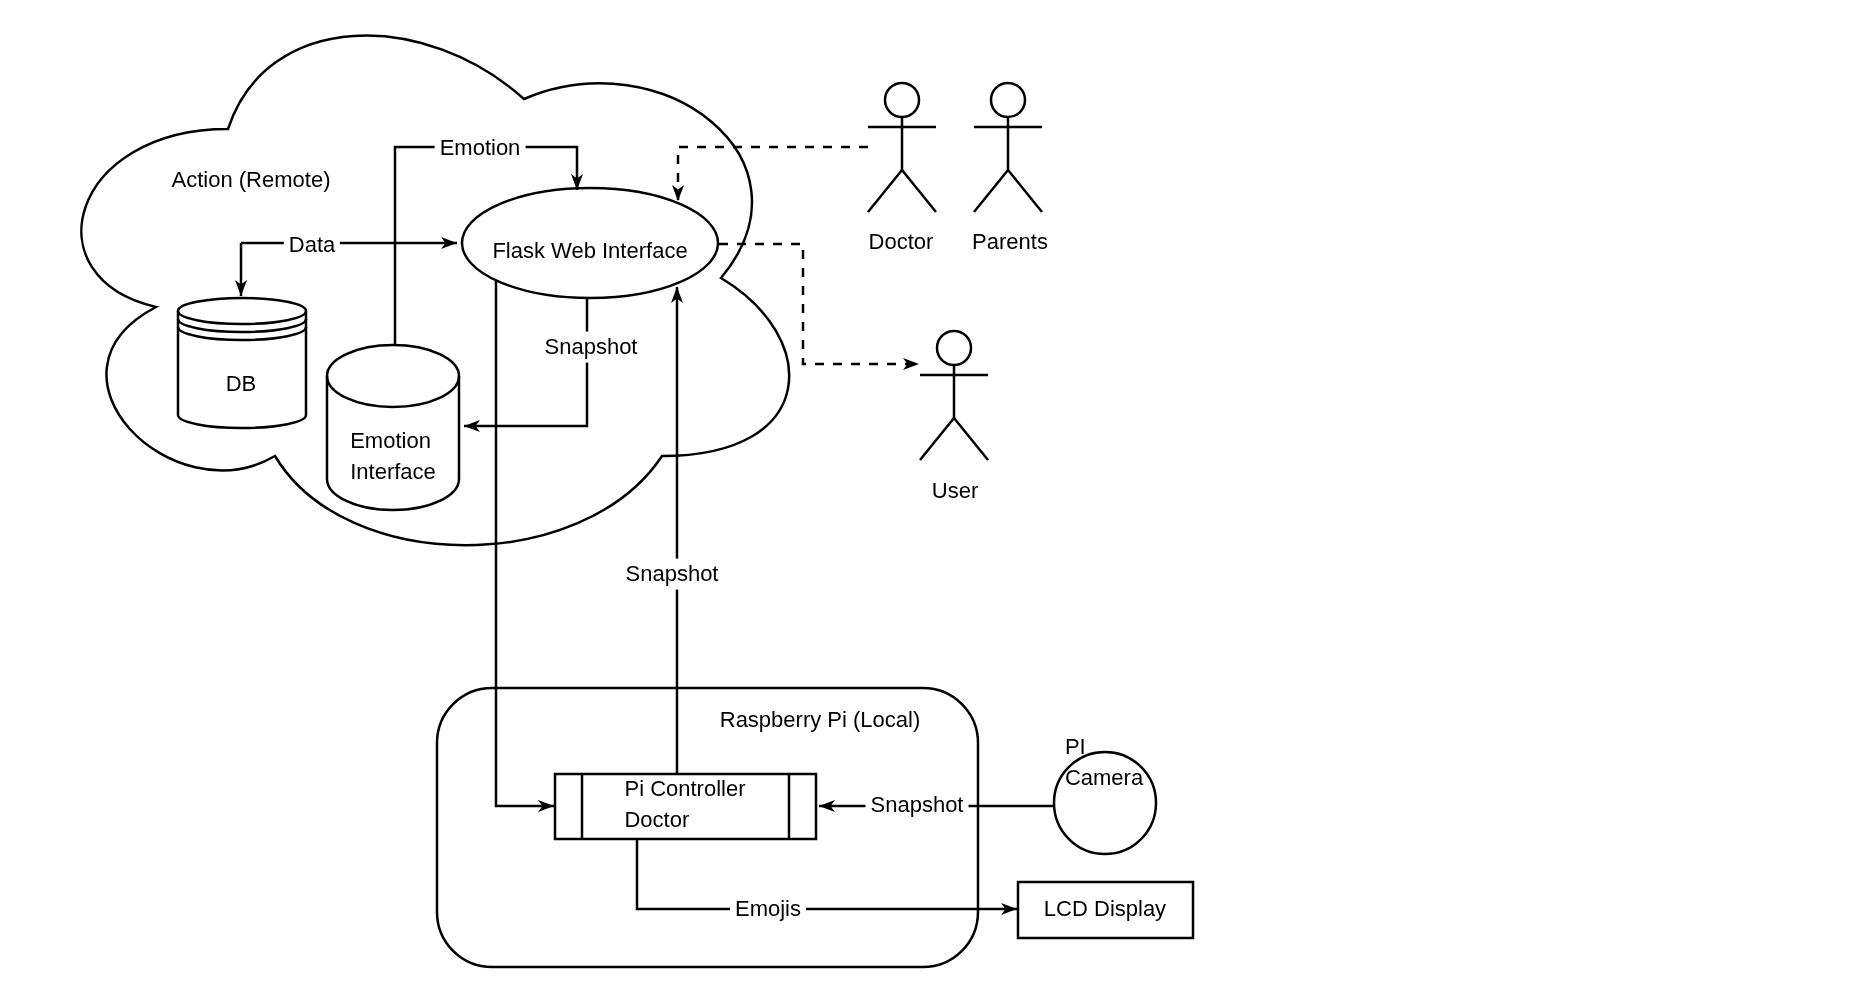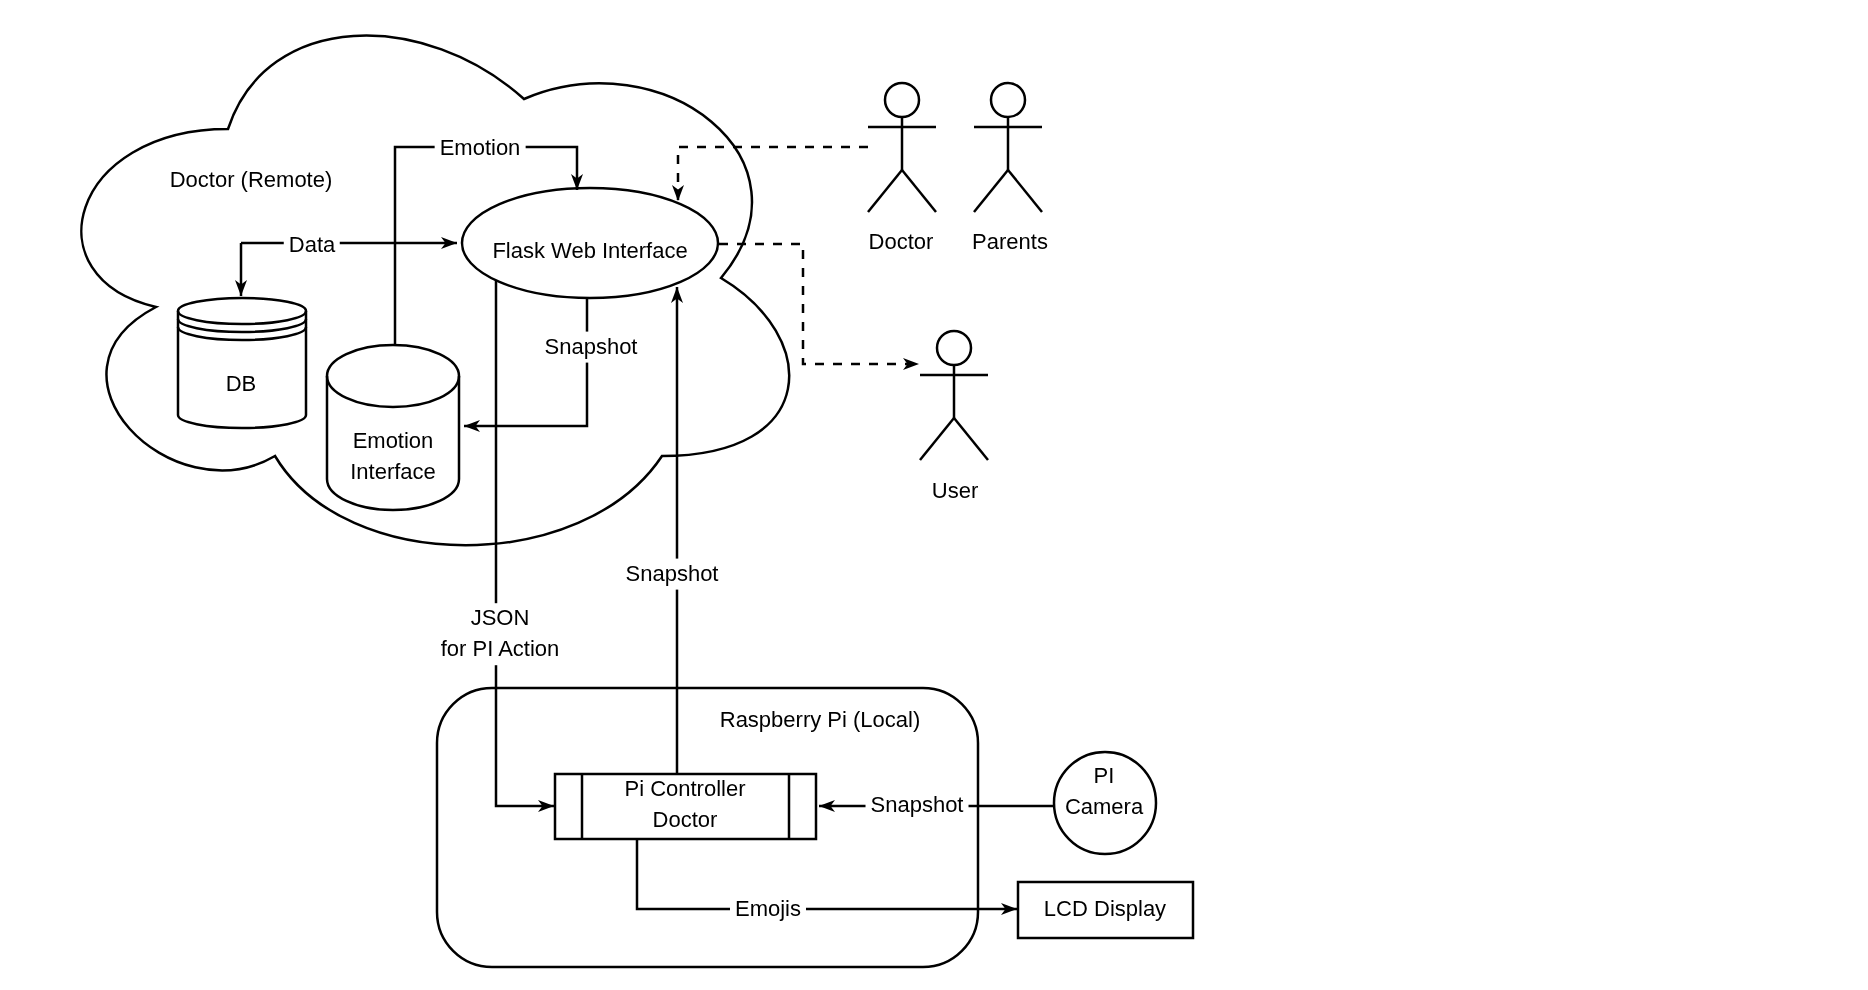--- a/index.html
+++ b/index.html
@@ -1,20 +1,20 @@
 <!DOCTYPE html>
 <html><head>
 <meta charset="utf-8">
 <style>
   html,body{margin:0;padding:0;background:#ffffff;}
   .canvas{position:relative;width:1868px;height:990px;background:#ffffff;overflow:hidden;
           font-family:"Liberation Sans",sans-serif;color:#000;}
   .canvas svg{position:absolute;left:0;top:0;}
   .lbl{position:absolute;transform:translate(-50%,-50%);font-size:22px;line-height:1.4;
-       text-align:center;white-space:nowrap;color:#000;}
+       text-align:left;white-space:nowrap;color:#000;}
   .lbl.bg{background:#ffffff;padding:0 5px;}
 </style>
 </head>
 <body>
 
 <div class="canvas">
 
   <svg width="1868" height="990" viewBox="0 0 1868 990">
     <defs>
       <marker id="arr" viewBox="0 0 20 16" refX="18" refY="8" markerWidth="20" markerHeight="16" markerUnits="userSpaceOnUse" orient="auto">
@@ -84,59 +84,55 @@
         <path d="M677,774 L677,287" marker-end="url(#arr)"></path>
         <path d="M496,281 L496,806 L554,806" marker-end="url(#arr)"></path>
         <path d="M868,147 L678,147 L678,201" stroke-dasharray="9,9" marker-end="url(#arr)"></path>
         <path d="M719,244 L803,244 L803,364 L919,364" stroke-dasharray="9,9" marker-end="url(#arr)"></path>
         <path d="M1054,806 L819,806" marker-end="url(#arr)"></path>
         <path d="M637,839 L637,909 L1017,909" marker-end="url(#arr)"></path>
       </g>
     </g>
   </svg>
 
-  <div class="lbl" style="left:251px;top:180px">Doctor (Remote)</div>
+  <div class="lbl" style="left:251px;top:180px">Action (Remote)</div>
 
   <div class="lbl" style="left:241px;top:384px">DB</div>
 
   <div class="lbl" style="left:393px;top:457px">
     <div>Emotion</div>
     <div>Interface</div>
   </div>
 
   <div class="lbl" style="left:590px;top:251px">Flask Web Interface</div>
 
   <div class="lbl" style="left:820px;top:720px">Raspberry Pi (Local)</div>
 
   <div class="lbl" style="left:685px;top:805px">
     <div>Pi Controller</div>
     <div>Doctor</div>
   </div>
 
-  <div class="lbl" style="left:1104px;top:792px">
+  <div class="lbl" style="left:1104px;top:763px">
     <div>PI</div>
     <div>Camera</div>
   </div>
 
   <div class="lbl" style="left:1105px;top:909px">LCD Display</div>
 
   <div class="lbl" style="left:901px;top:242px">Doctor</div>
   <div class="lbl" style="left:1010px;top:242px">Parents</div>
   <div class="lbl" style="left:955px;top:491px">User</div>
 
   <div class="lbl bg" style="left:480px;top:148px">Emotion</div>
 
   <div class="lbl bg" style="left:312px;top:245px">Data</div>
 
   <div class="lbl bg" style="left:591px;top:347px">Snapshot</div>
 
   <div class="lbl bg" style="left:672px;top:574px">Snapshot</div>
 
-  <div class="lbl bg" style="left:500px;top:634px">
-    <div>JSON</div>
-    <div>for PI Action</div>
-  </div>
 
   <div class="lbl bg" style="left:917px;top:805px">Snapshot</div>
 
   <div class="lbl bg" style="left:768px;top:909px">Emojis</div>
 
 </div>
 
 </body></html>

